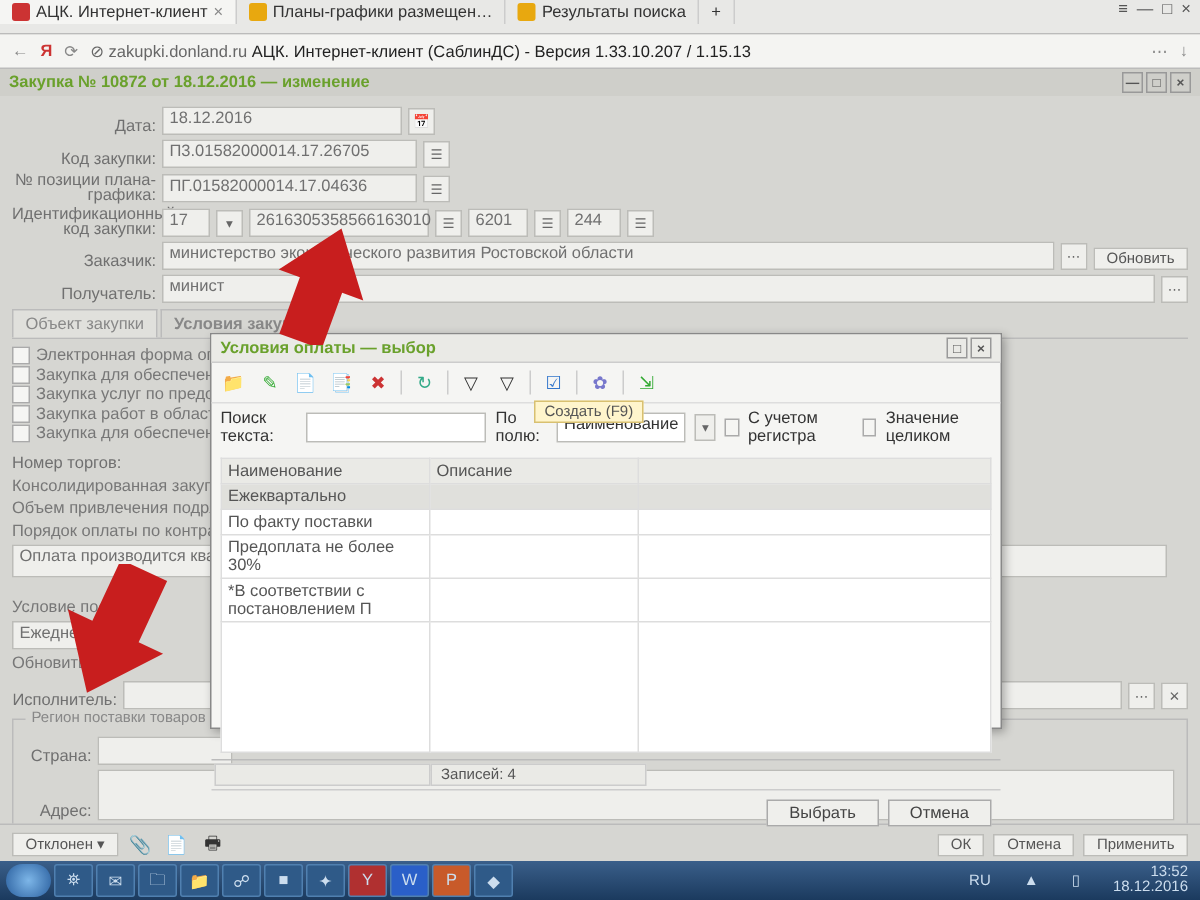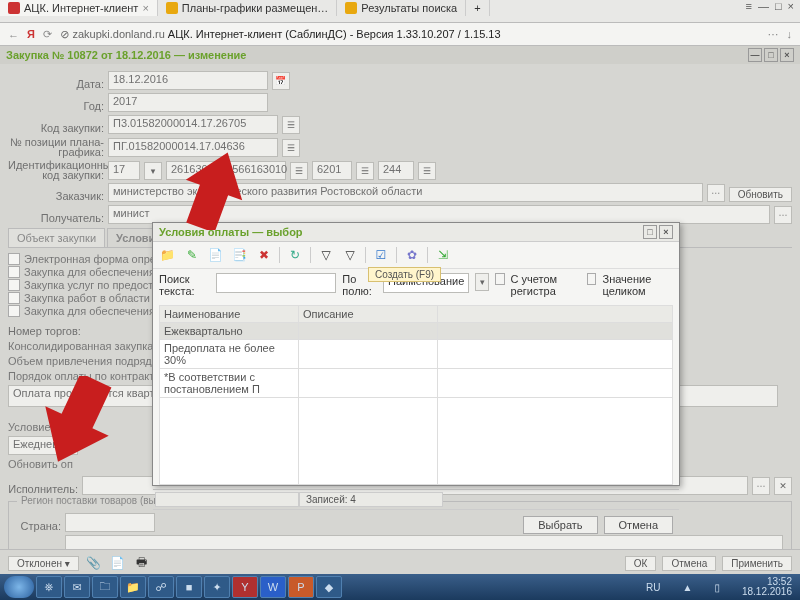--- a/index.html
+++ b/index.html
@@ -25,27 +25,27 @@
 .btn-txt{border:1px solid #bcbcb8;background:#efefec;padding:1px 8px;font-size:10px;color:#555}
 .tabs2{display:flex;border-bottom:1px solid #bbb;margin-top:4px}
 .tab2{padding:3px 8px;border:1px solid #bbb;border-bottom:none;background:#e0e0dc;color:#888;font-size:11px;margin-right:2px}
 .tab2.active{background:#d6d6d2;font-weight:bold}
 .chkrow{display:flex;align-items:center;gap:4px;color:#777;font-size:11px;margin:1px 0}
 .chk{width:10px;height:10px;border:1px solid #aaa;background:#f5f5f3}
 .gbox{border:1px solid #bbb;margin:6px 0;padding:8px;position:relative}
 .gbox .legend{position:absolute;top:-7px;left:8px;background:#d6d6d2;padding:0 4px;color:#888;font-size:10px}
 .arrow{position:absolute;z-index:50}
 .arrow svg{display:block}
-.modal{position:absolute;left:152px;top:176px;width:526px;height:262px;background:#f5f5f3;border:1px solid #888;box-shadow:2px 2px 6px rgba(0,0,0,0.3);z-index:40}
+.modal{position:absolute;left:140px;top:176px;width:526px;height:262px;background:#f5f5f3;border:1px solid #888;box-shadow:2px 2px 6px rgba(0,0,0,0.3);z-index:40}
 .mtitle{display:flex;align-items:center;padding:2px 6px;background:#eaeae6;color:#6aa12c;font-weight:bold;font-size:11px;border-bottom:1px solid #ccc}
 .mtitle .t{flex:1}
 .toolbar{display:flex;align-items:center;gap:6px;padding:4px 6px;border-bottom:1px solid #ddd}
 .ticon{width:18px;height:18px;display:inline-flex;align-items:center;justify-content:center;font-size:12px;cursor:pointer}
 .sep{width:1px;height:16px;background:#ccc}
-.search{display:flex;padding:4px 6px;gap:6px}
+.search{display:flex;align-items:center;padding:4px 6px;gap:6px}
 .sinp{border:1px solid #bcbcb8;background:#fff;height:16px;padding:1px 4px;font-size:11px}
 .creat{position:absolute;left:215px;top:44px;border:1px solid #d8c070;background:#fff5cc;padding:1px 6px;font-size:10px;color:#555;z-index:60}
 .grid{margin:4px 6px;border:1px solid #bbb;background:#fff}
 .grid th,.grid td{border:1px solid #ddd;padding:2px 4px;font-size:11px;text-align:left}
 .grid th{background:#eaeae6;color:#555;font-weight:normal}
 .grid td{color:#555}
 .sel td{background:#e0e0dc}
 .status{border-top:1px solid #bbb;padding:2px;display:flex}
 .status div{border:1px solid #ccc;padding:1px 6px;font-size:10px;background:#eaeae6;color:#555}
 .mfoot{display:flex;justify-content:flex-end;gap:6px;padding:6px;border-top:1px solid #ccc}
@@ -101,24 +101,20 @@
     <span class="mini">×</span>
   </div>
 
   <div class="form">
     <div class="row">
         <div class="lbl">Дата:</div>
         <div class="inp" style="width:150px">18.12.2016</div>
         <div class="btn-sq">📅</div>
       </div>
     <div class="row">
-        <div class="lbl">Год:</div>
-        <div class="inp" style="width:150px">2017</div>
-      </div>
-    <div class="row">
         <div class="lbl">Код закупки:</div>
         <div class="inp" style="width:160px">П3.01582000014.17.26705</div>
         <div class="btn-sq">☰</div>
       </div>
     <div class="row">
         <div class="lbl" style="width:96px;line-height:10px">№ позиции плана-графика:</div>
         <div class="inp" style="width:160px">ПГ.01582000014.17.04636</div>
         <div class="btn-sq">☰</div>
       </div>
     <div class="row">
@@ -261,20 +257,25 @@
     </div>
     <table class="grid" style="width:514px;border-collapse:collapse">
       <tbody>
           <tr>
             <th style="width:130px">Наименование</th>
             <th style="width:130px">Описание</th>
             <th></th>
           </tr>
       <tr class="sel">
             <td>Ежеквартально</td>
+            <td></td>
+            <td></td>
+          </tr>
+      <tr>
+            <td>По факту поставки</td>
             <td></td>
             <td></td>
           </tr>
       <tr>
             <td>Предоплата не более 30%</td>
             <td></td>
             <td></td>
           </tr>
       <tr>
             <td>*В соответствии с постановлением П</td>

